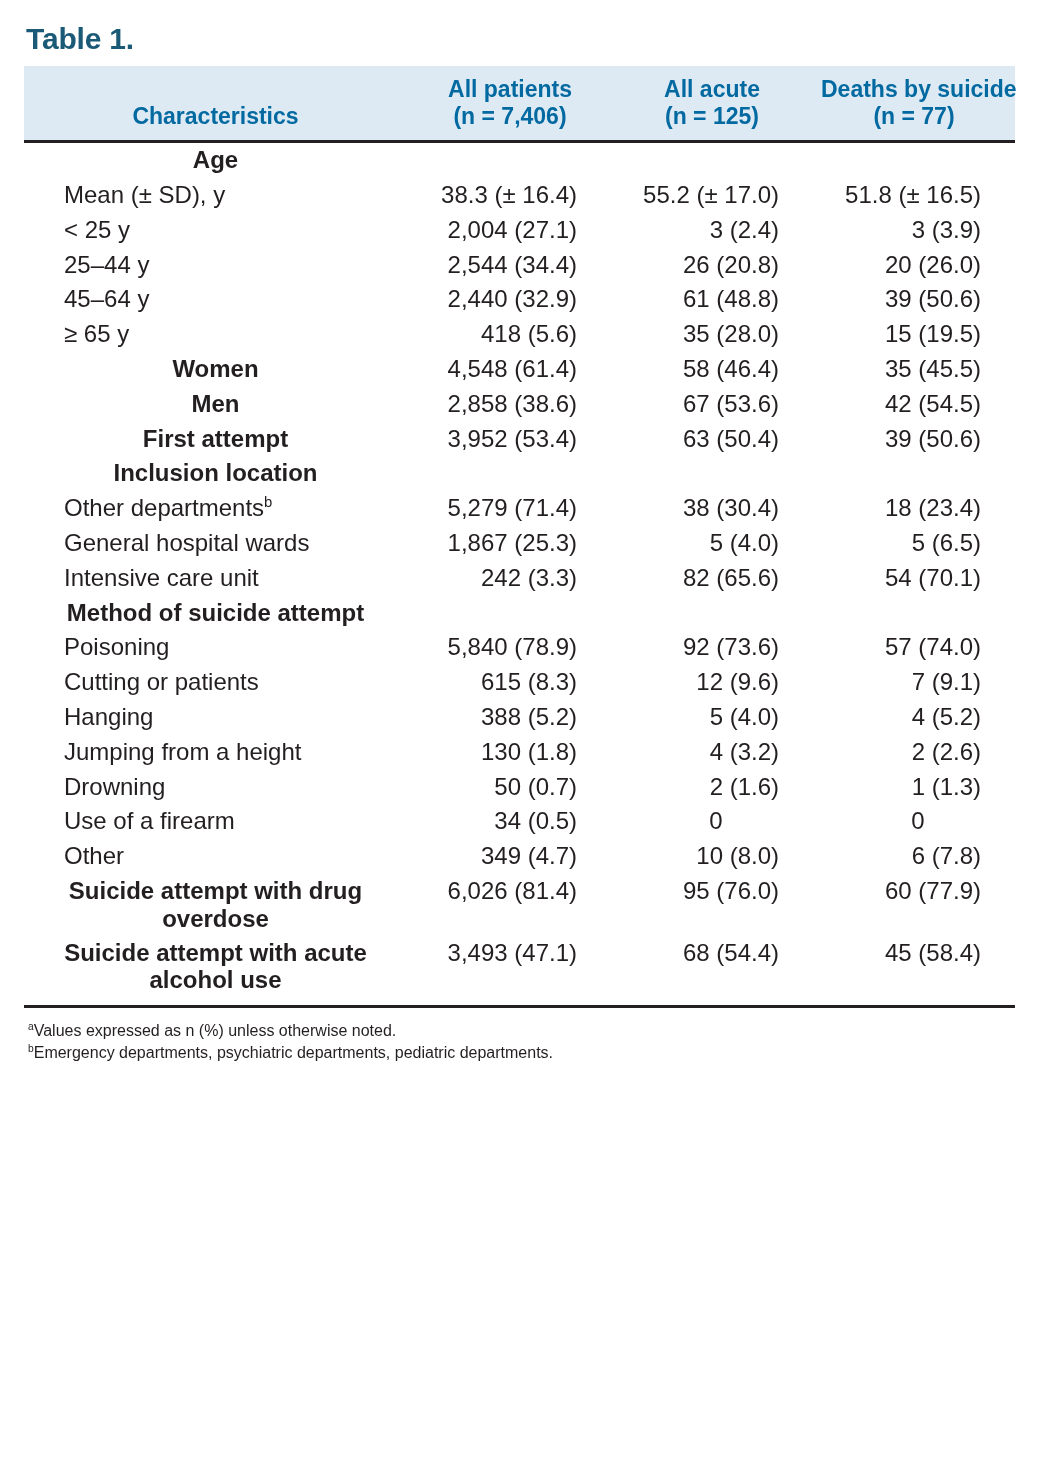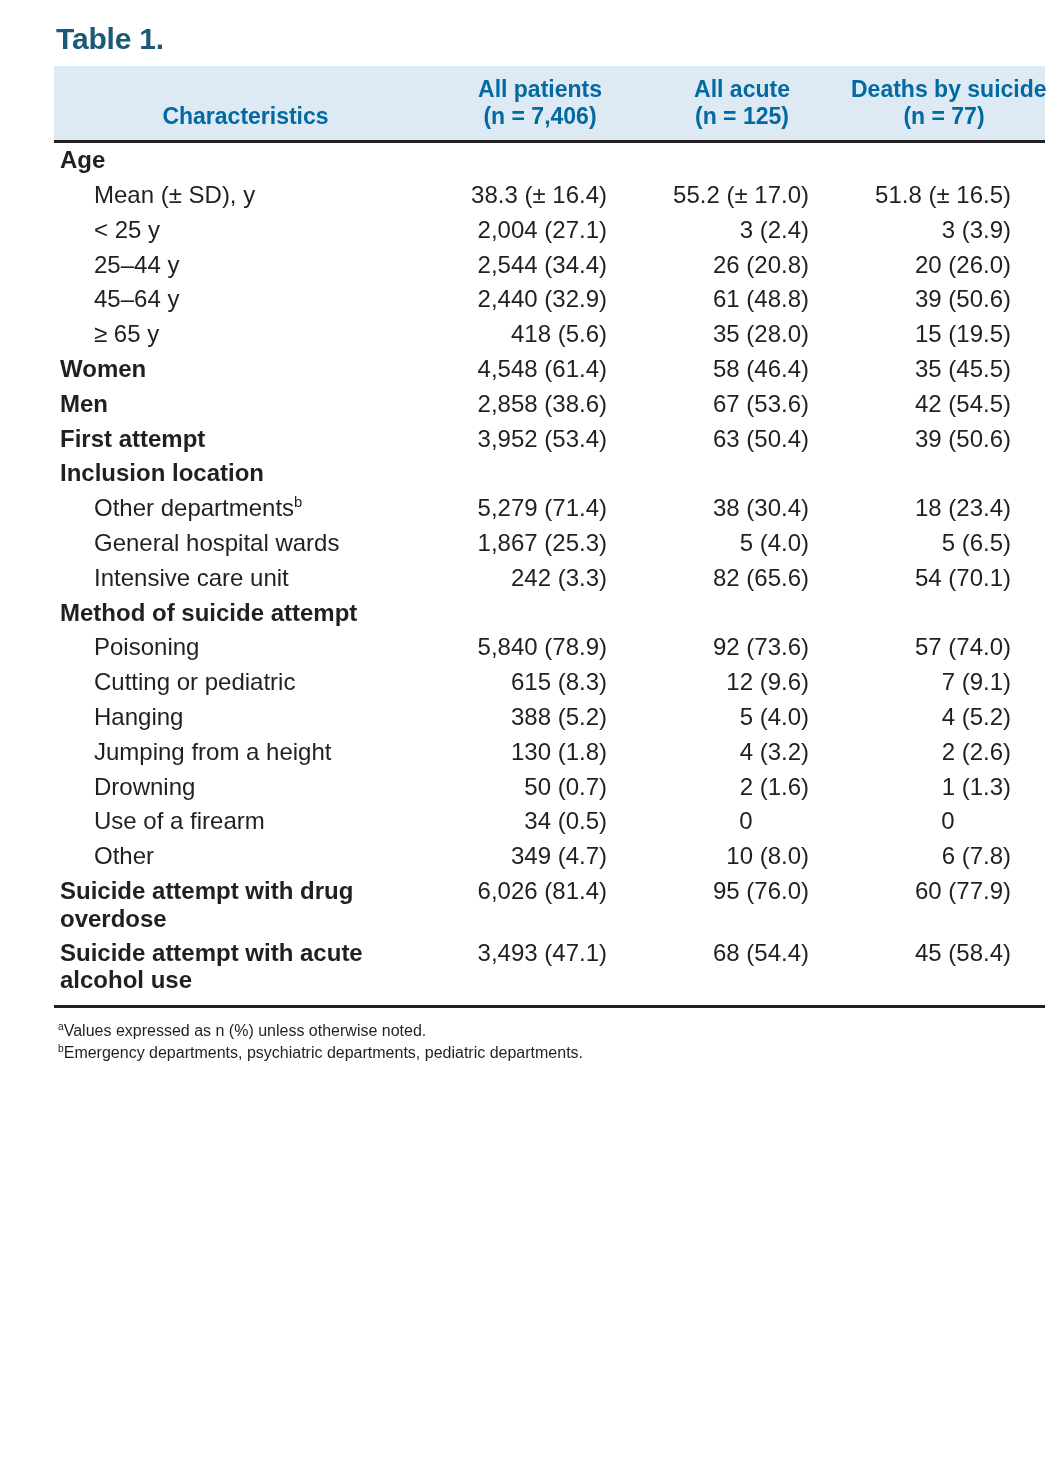--- a/index.html
+++ b/index.html
@@ -12,21 +12,21 @@
     height: 1463px;
     font-family: "Liberation Sans", sans-serif;
     color: #231f20;
     overflow: hidden;
   }
   .page {
     position: relative;
     width: 1059px;
     height: 1092px;
     box-sizing: border-box;
-    padding: 22px 34px 0 54px;
+    padding: 22px 34px 0 24px;
   }
   .table-number {
     font-size: 30px;
     font-weight: bold;
     color: #1b5a77;
     letter-spacing: -0.2px;
     margin: 0 0 10px 2px;
   }
   .table-title {
     font-size: 34px;
@@ -79,20 +79,21 @@
     padding: 3px 8px 3px 8px;
     line-height: 1.2;
     vertical-align: top;
   }
   tbody td.label {
     text-align: left;
     padding-left: 6px;
   }
   tbody td.label.bold {
     font-weight: bold;
+    text-align: center;
   }
   tbody td.label.indent {
     padding-left: 40px;
   }
   tbody td.num {
     text-align: right;
     padding-right: 34px;
     white-space: nowrap;
   }
   tbody td.num.zero {
@@ -255,21 +256,21 @@
           <td class="num"></td>
           <td class="num"></td>
         </tr>
         <tr>
           <td class="label indent"><span>Poisoning</span></td>
           <td class="num">5,840 (78.9)</td>
           <td class="num">92 (73.6)</td>
           <td class="num">57 (74.0)</td>
         </tr>
         <tr>
-          <td class="label indent"><span>Cutting or pediatric</span></td>
+          <td class="label indent"><span>Cutting or patients</span></td>
           <td class="num">615 (8.3)</td>
           <td class="num">12 (9.6)</td>
           <td class="num">7 (9.1)</td>
         </tr>
         <tr>
           <td class="label indent"><span>Hanging</span></td>
           <td class="num">388 (5.2)</td>
           <td class="num">5 (4.0)</td>
           <td class="num">4 (5.2)</td>
         </tr>

